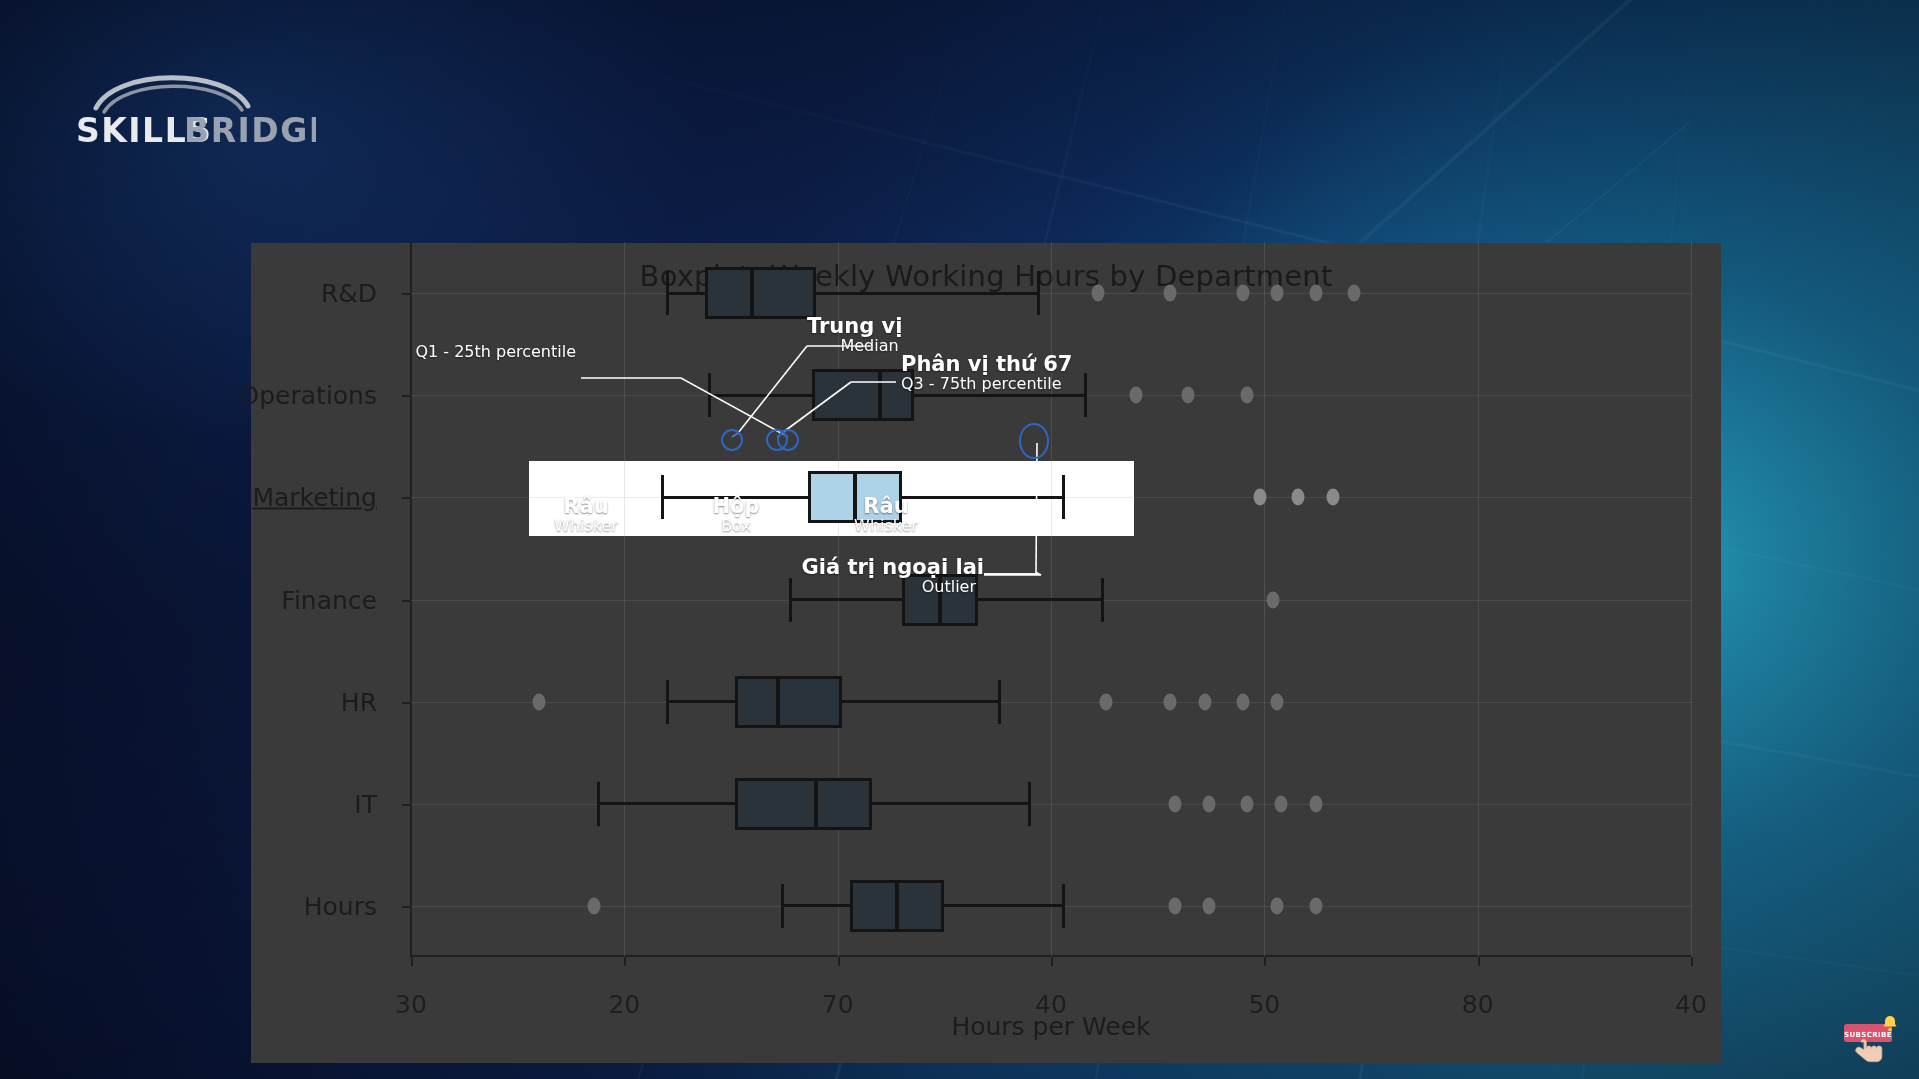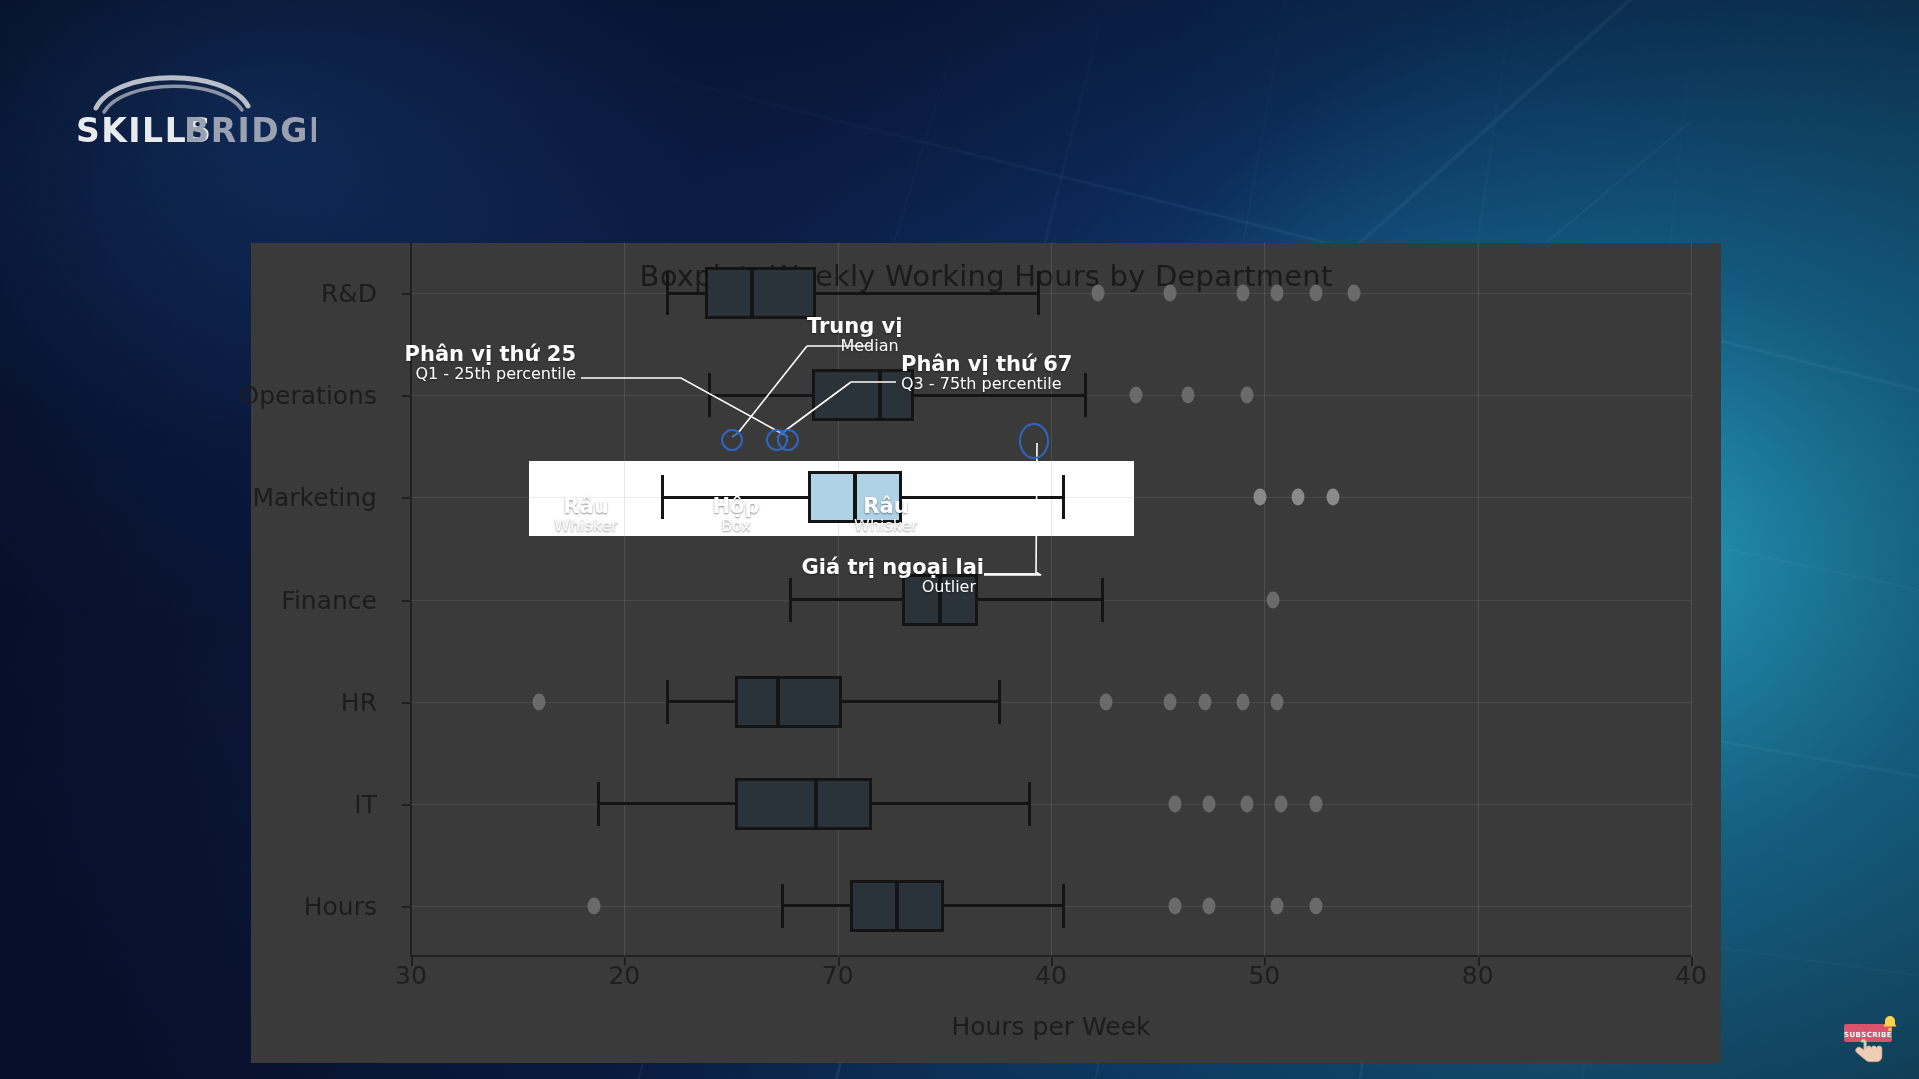--- a/index.html
+++ b/index.html
@@ -59,21 +59,21 @@
   .ytick-mark { position:absolute; left:-9px; width:9px; height:2px; background:#202020; }
   .xtick-mark { position:absolute; bottom:-9px; width:2px; height:9px; background:#202020; }
   .grid-v { position:absolute; top:0; width:1px; height:715px; background:rgba(150,150,150,0.22); }
   .grid-h { position:absolute; left:0; width:1280px; height:1px; background:rgba(150,150,150,0.18); }
   .ylabel-wrap {
     position:absolute; left:-20px; transform:translateY(-50%);
     color:#1c1c1c; font-size:25px; white-space:nowrap; text-align:right;
     width:300px; margin-left:-300px;
   }
   .xlabel-tick {
-    position:absolute; top:719px; transform:translateX(-50%);
+    position:absolute; top:748px; transform:translateX(-50%);
     color:#1e1e1e; font-size:25px;
   }
   #xaxis-title {
     position:absolute; left:160px; width:1280px; top:769px;
     text-align:center; color:#1c1c1c; font-size:25px;
   }
 
   
   #highlight-band {
     position:absolute; left:278px; top:405px; width:605px; height:75px;
@@ -176,21 +176,21 @@
         <div class="grid-h" style="top: 459.643px;"></div>
         <div class="ytick-mark" style="top: 459.643px;"></div>
         <div class="grid-h" style="top: 561.786px;"></div>
         <div class="ytick-mark" style="top: 561.786px;"></div>
         <div class="grid-h" style="top: 663.929px;"></div>
         <div class="ytick-mark" style="top: 663.929px;"></div>
       </div>
     <div id="ylabels">
         <div class="ylabel-wrap" style="top: 51.0714px; padding-right: 14px;">R&amp;D</div>
         <div class="ylabel-wrap" style="top: 153.214px; padding-right: 14px;">Operations</div>
-        <div class="ylabel-wrap" style="top: 255.357px; padding-right: 14px;">Marketing</div>
+        <div class="ylabel-wrap" style="top: 255.357px; padding-right: 14px; text-decoration: underline;">Marketing</div>
         <div class="ylabel-wrap" style="top: 357.5px; padding-right: 14px;">Finance</div>
         <div class="ylabel-wrap" style="top: 459.643px; padding-right: 14px;">HR</div>
         <div class="ylabel-wrap" style="top: 561.786px; padding-right: 14px;">IT</div>
         <div class="ylabel-wrap" style="top: 663.929px; padding-right: 14px;">Hours</div>
       </div>
     <div id="xlabels">
         <div class="xlabel-tick" style="left: 0px;">30</div>
         <div class="xlabel-tick" style="left: 213.333px;">20</div>
         <div class="xlabel-tick" style="left: 426.667px;">70</div>
         <div class="xlabel-tick" style="left: 640px;">40</div>
@@ -309,21 +309,20 @@
     <path d="M785 331 L786 200" fill="none" stroke="#ffffff" stroke-width="1.6"></path>
 
     <circle cx="537" cy="197" r="10" fill="none" stroke="#2f66c0" stroke-width="2"></circle>
     <circle cx="481" cy="197" r="10" fill="none" stroke="#2f66c0" stroke-width="2"></circle>
     <circle cx="526" cy="197" r="10" fill="none" stroke="#2f66c0" stroke-width="2"></circle>
     <ellipse cx="783" cy="198" rx="14" ry="17" fill="none" stroke="#2f66c0" stroke-width="2"></ellipse>
   </svg>
 
   <div id="anno-layer">
     <div class="anno right-al" style="left:-60px; top:100px; width:385px;">
-      <div class="vi">Phân vị thứ 25</div>
       <div class="en">Q1 - 25th percentile</div>
     </div>
 
     <div class="anno" style="left:556px; top:72px;">
       <div class="vi">Trung vị</div>
       <div class="en" style="text-align:center; width:125px;">Median</div>
     </div>
 
     <div class="anno" style="left:650px; top:110px;">
       <div class="vi">Phân vị thứ 67</div>

